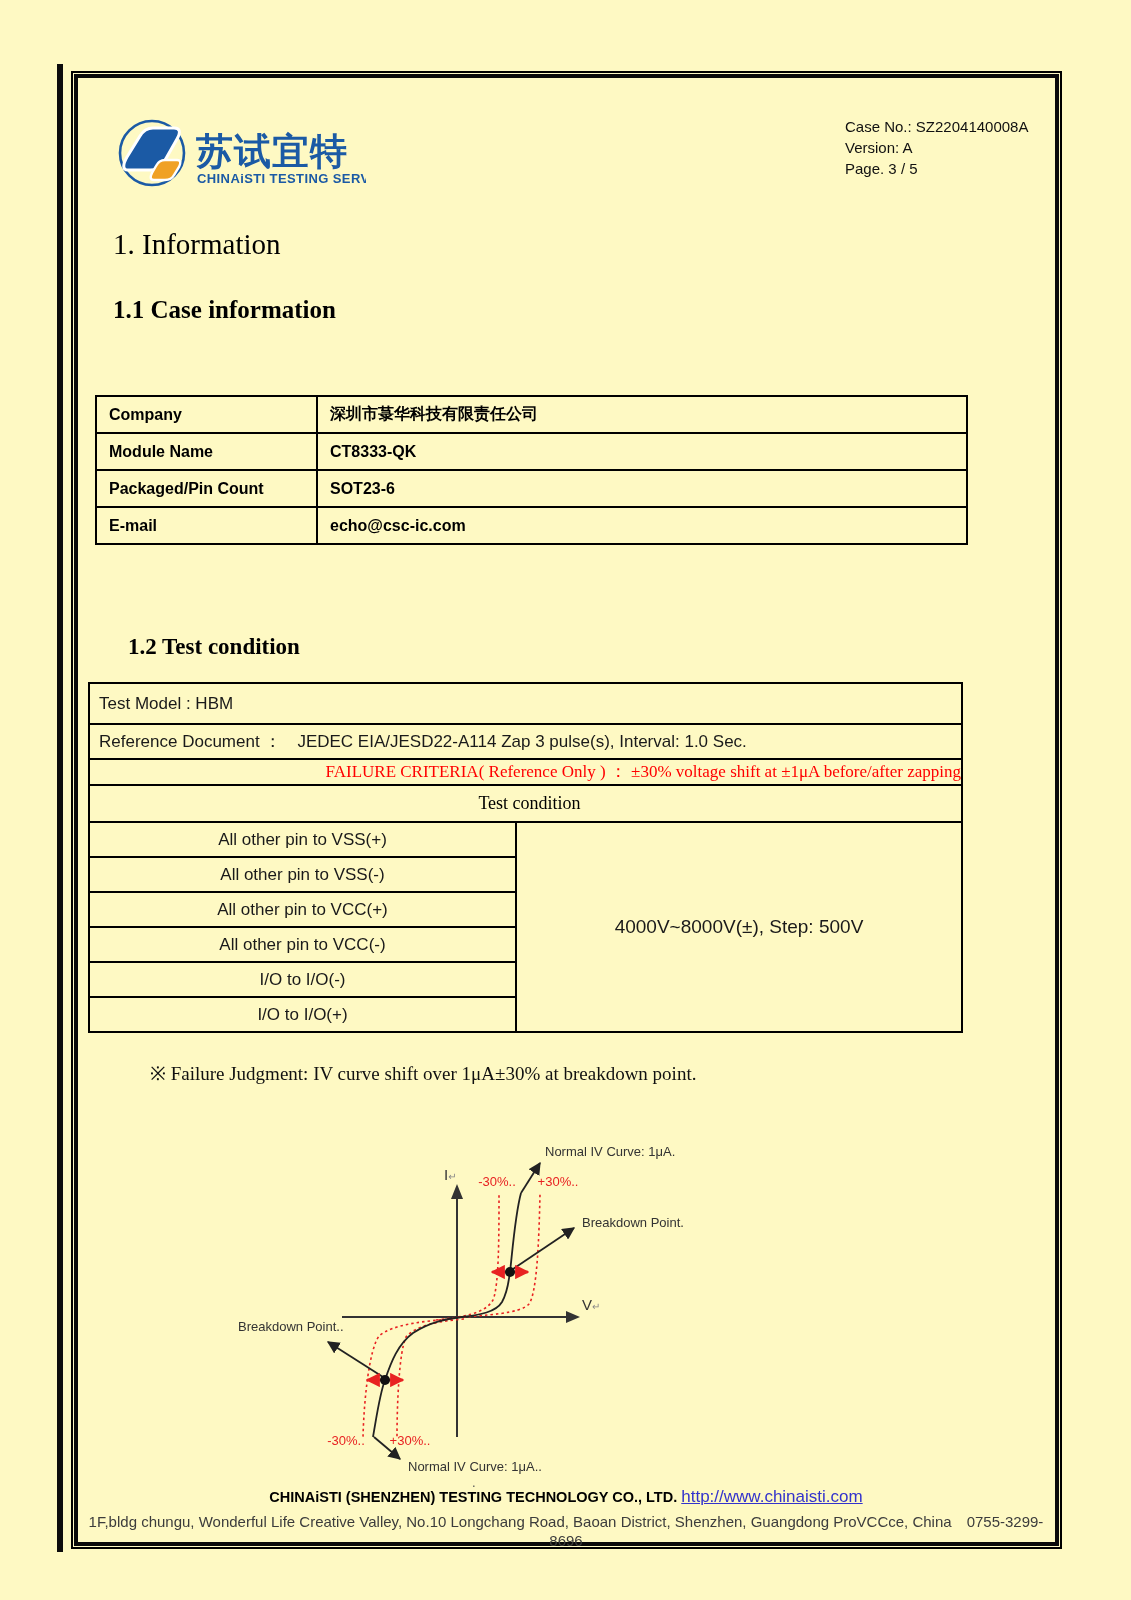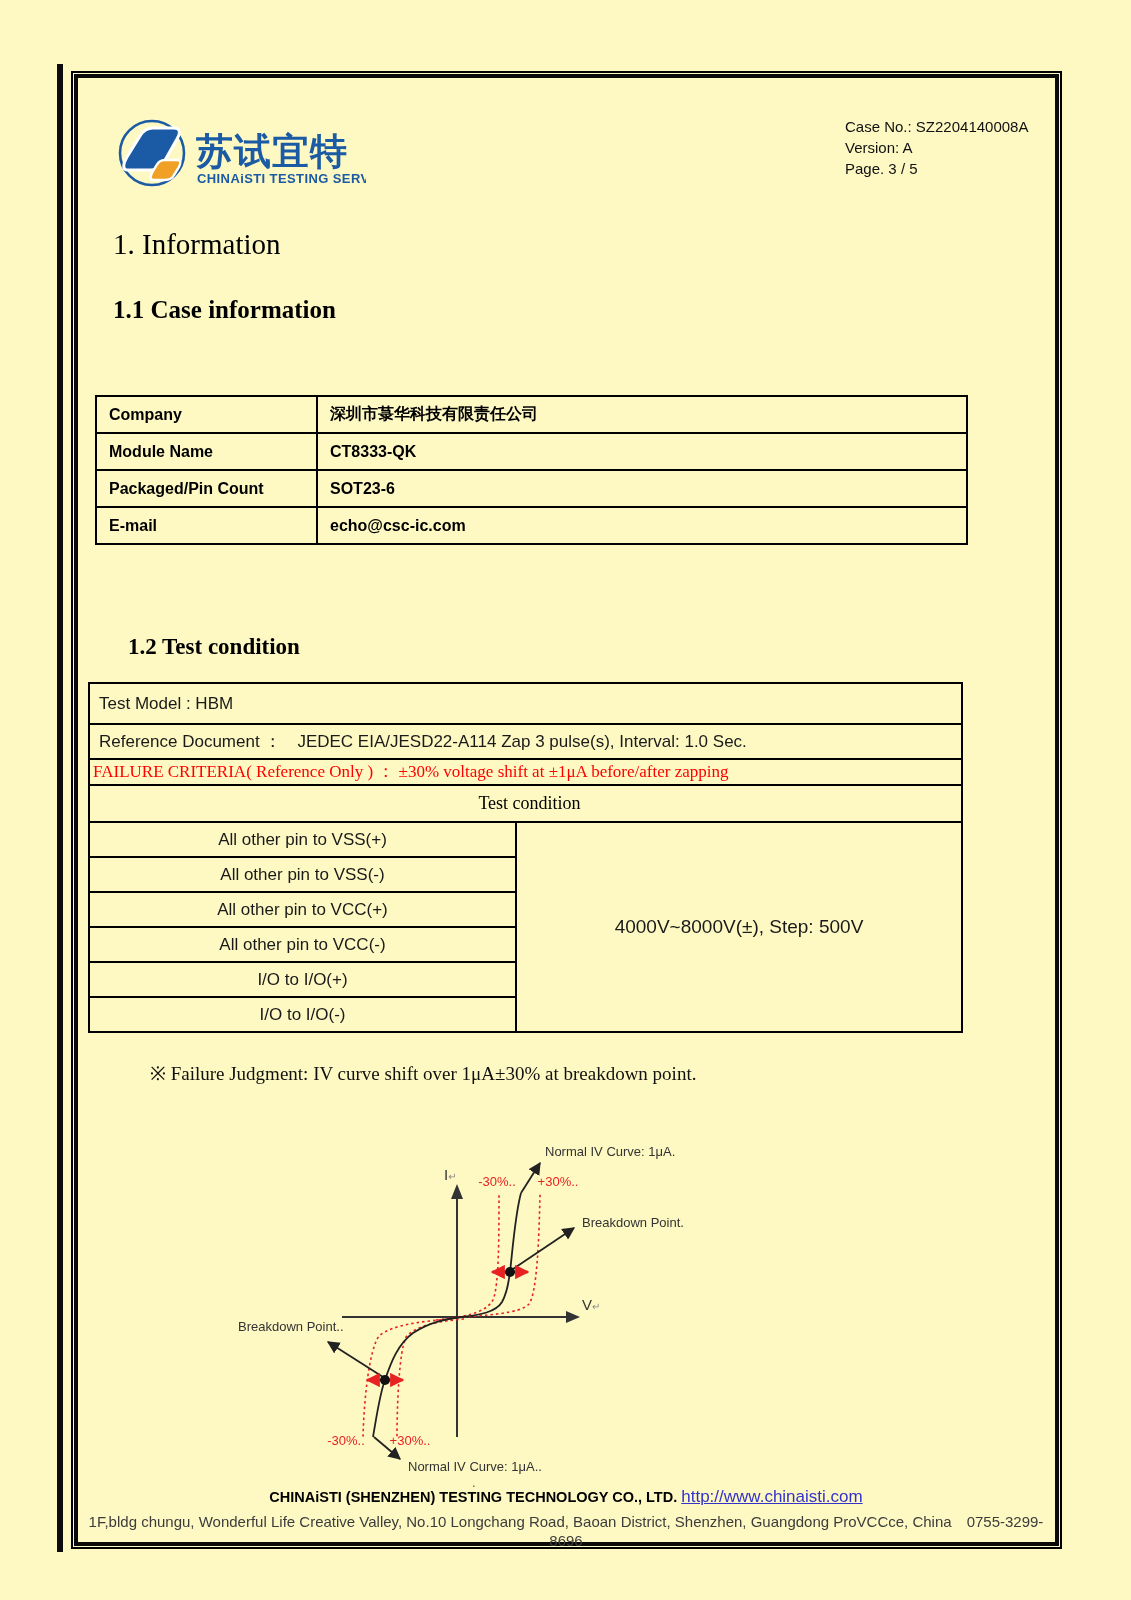--- a/index.html
+++ b/index.html
@@ -20,22 +20,22 @@
   
   table.case-table{left:95px;top:395px;width:873px;border-collapse:collapse;}
   table.case-table td{border:2px solid #000;height:35px;font-size:16px;font-weight:bold;
                       padding:0 0 0 12px;vertical-align:middle;}
   table.case-table td.c1{width:207px;}
   
   .test-table{left:88px;top:682px;width:875px;border:2px solid #000;box-sizing:border-box;font-size:17px;color:#1a1a1a;}
   .tt-r1{height:39px;line-height:39px;border-bottom:2px solid #000;padding-left:9px;}
   .tt-r2{height:33px;line-height:33px;border-bottom:2px solid #000;padding-left:9px;}
   .tt-r2 .ref-val{margin-left:16px;}
-  .tt-r3{height:24px;line-height:24px;border-bottom:2px solid #000;padding-left:3px;
-         color:#ff0000;font-family:"Liberation Serif","DejaVu Serif",serif;font-size:17px;}
+  .tt-r3{height:24px;line-height:24px;border-bottom:2px solid #000;padding-left:12px;
+         color:#ff0000;font-family:"Liberation Serif","DejaVu Serif",serif;font-size:17px;text-align:right;}
   .tt-r4{height:35px;line-height:35px;border-bottom:2px solid #000;text-align:center;
          font-family:"Liberation Serif","DejaVu Serif",serif;font-size:18px;color:#000;padding-left:8px;}
   .tt-grid{display:grid;grid-template-columns:427px 1fr;}
   .tt-left{border-right:2px solid #000;}
   .pin-cell{height:33px;line-height:33px;text-align:center;border-bottom:2px solid #000;}
   .pin-cell:last-child{border-bottom:none;}
   .volt-cell{display:flex;align-items:center;justify-content:center;font-size:19px;}
   
   .note{left:150px;top:1060px;font-family:"Liberation Serif","DejaVu Serif",serif;font-size:19px;color:#111;}
   
@@ -100,22 +100,22 @@
       <span>Reference Document ：</span><span class="ref-val">JEDEC EIA/JESD22-A114 Zap 3 pulse(s), Interval: 1.0 Sec.</span>
     </div>
     <div class="tt-r3">FAILURE CRITERIA( Reference Only ) ： ±30% voltage shift at ±1μA before/after zapping</div>
     <div class="tt-r4">Test condition</div>
     <div class="tt-grid">
       <div class="tt-left">
         <div class="pin-cell">All other pin to VSS(+)</div>
         <div class="pin-cell">All other pin to VSS(-)</div>
         <div class="pin-cell">All other pin to VCC(+)</div>
         <div class="pin-cell">All other pin to VCC(-)</div>
+        <div class="pin-cell">I/O to I/O(-)</div>
         <div class="pin-cell">I/O to I/O(+)</div>
-        <div class="pin-cell">I/O to I/O(-)</div>
       </div>
       <div class="volt-cell">4000V~8000V(±), Step: 500V</div>
     </div>
   </div>
 
   <div class="abs note">※ Failure Judgment: IV curve shift over 1μA±30% at breakdown point.</div>
 
   <svg class="abs" style="left:228px;top:1106px;" width="484" height="390" viewBox="228 1106 484 390">
     <defs>
       <marker id="ab" viewBox="0 0 10 10" refX="9" refY="5" markerWidth="7" markerHeight="7" orient="auto-start-reverse">

